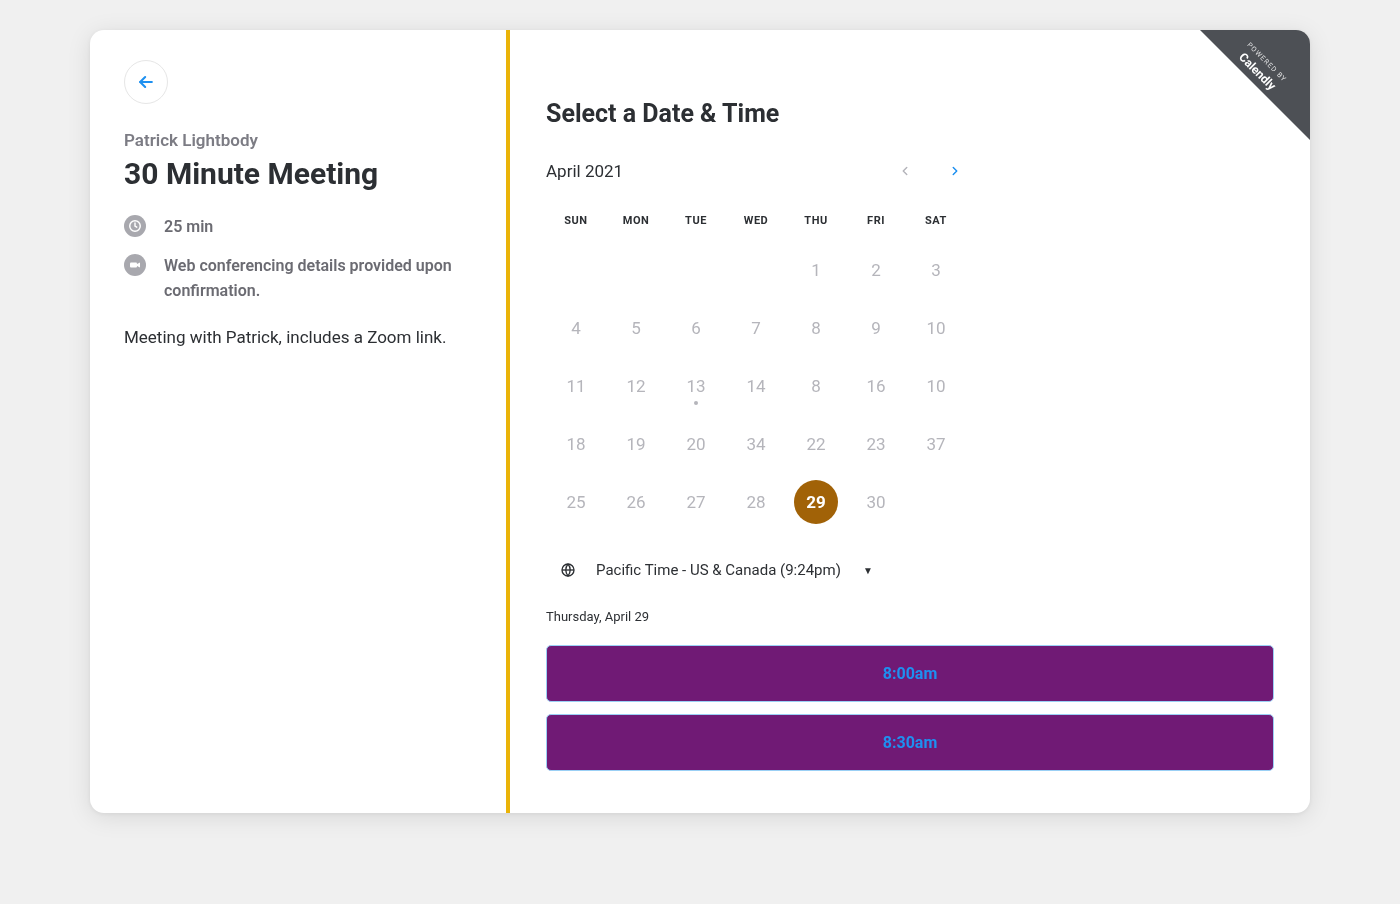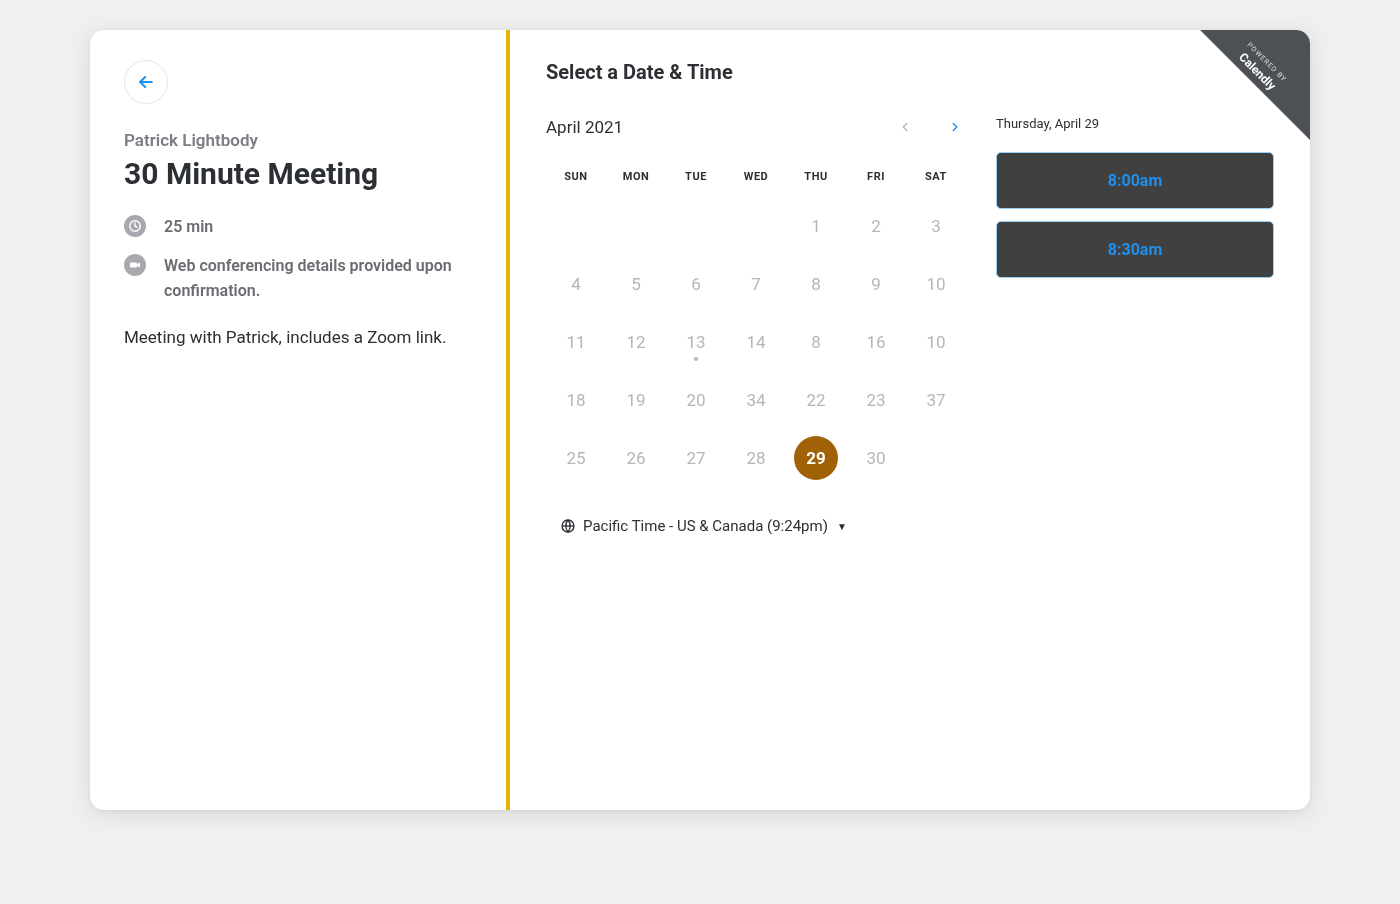--- a/index.html
+++ b/index.html
@@ -68,22 +68,22 @@
   .info-row .txt { color: #6b6b72; font-size: 16px; font-weight: 600; line-height: 1.55; }
   .desc { color: #2c2f33; font-size: 17px; margin-top: 22px; line-height: 1.5; }
 
   
   .right {
     flex: 1;
     padding: 30px 36px 30px 36px;
     display: flex;
     flex-direction: column;
   }
-  .select-title { color: #2c2f33; font-size: 20px; font-weight: 700; margin-bottom: 32px; }
-  .cal-time-row { display: flex; gap: 30px; }
+  .select-title { color: #2c2f33; font-size: 25px; font-weight: 700; margin-bottom: 32px; margin-top: 39px; }
+  .cal-time-row { display: flex; gap: 30px; flex-direction: column; }
   .cal-col { width: 420px; }
   .time-col { flex: 1; }
   .month-row { display: flex; align-items: center; justify-content: space-between; margin-bottom: 22px; width: 100%; }
   .month-label { color: #2c2f33; font-size: 17px; }
   .nav-arrows { display: flex; gap: 28px; }
   .nav-btn { width: 22px; height: 22px; display:flex; align-items:center; justify-content:center; cursor:pointer; }
   .calendar { width: 100%; }
   .dow-row, .week-row { display: grid; grid-template-columns: repeat(7, 1fr); }
   .dow { font-size: 11px; font-weight: 700; letter-spacing: .5px; color: #2c2f33; text-align: center; padding: 10px 0 14px; }
   .day {
@@ -91,37 +91,37 @@
     display:flex; align-items:center; justify-content:center;
     color: #b5b5bb; font-size: 17px; position: relative;
   }
   .day.has-dot::after { content:""; position:absolute; bottom:10px; width:4px; height:4px; background:#b5b5bb; border-radius:50%; }
   .day.selected span {
     background: #a16207; color:#fff; font-weight:700;
     width: 44px; height: 44px; border-radius:50%;
     display:flex; align-items:center; justify-content:center;
   }
   .day span { display:inline-block; }
-  .tz-row { display:flex; align-items:center; gap:7px; margin-top: 30px; color:#2c2f33; font-size:15px; cursor:pointer; padding-left: 14px;}
+  .tz-row { display:flex; align-items:center; gap:20px; margin-top: 30px; color:#2c2f33; font-size:15px; cursor:pointer; padding-left: 14px;}
   .tz-row svg.globe { width:16px; height:16px; }
   .tz-row .caret { font-size:10px; margin-left:2px; }
 
   .selected-date { color:#2c2f33; font-size: 13px; margin-bottom: 21px; }
   .slot-btn {
     border: 1px solid #9bd0f5;
     color: #1e90f0;
     font-weight: 700;
     font-size: 16px;
     border-radius: 5px;
     padding: 18px 0;
     width: 100%;
     text-align: center;
     cursor: pointer;
     margin-bottom: 12px;
-    background:#404040;
+    background:#701a75;
   }
 </style>
 </head>
 <body>
 
 <div class="card">
 
   <div class="badge-corner"></div>
   <div class="badge-text">
     <span class="powered">POWERED BY</span>

